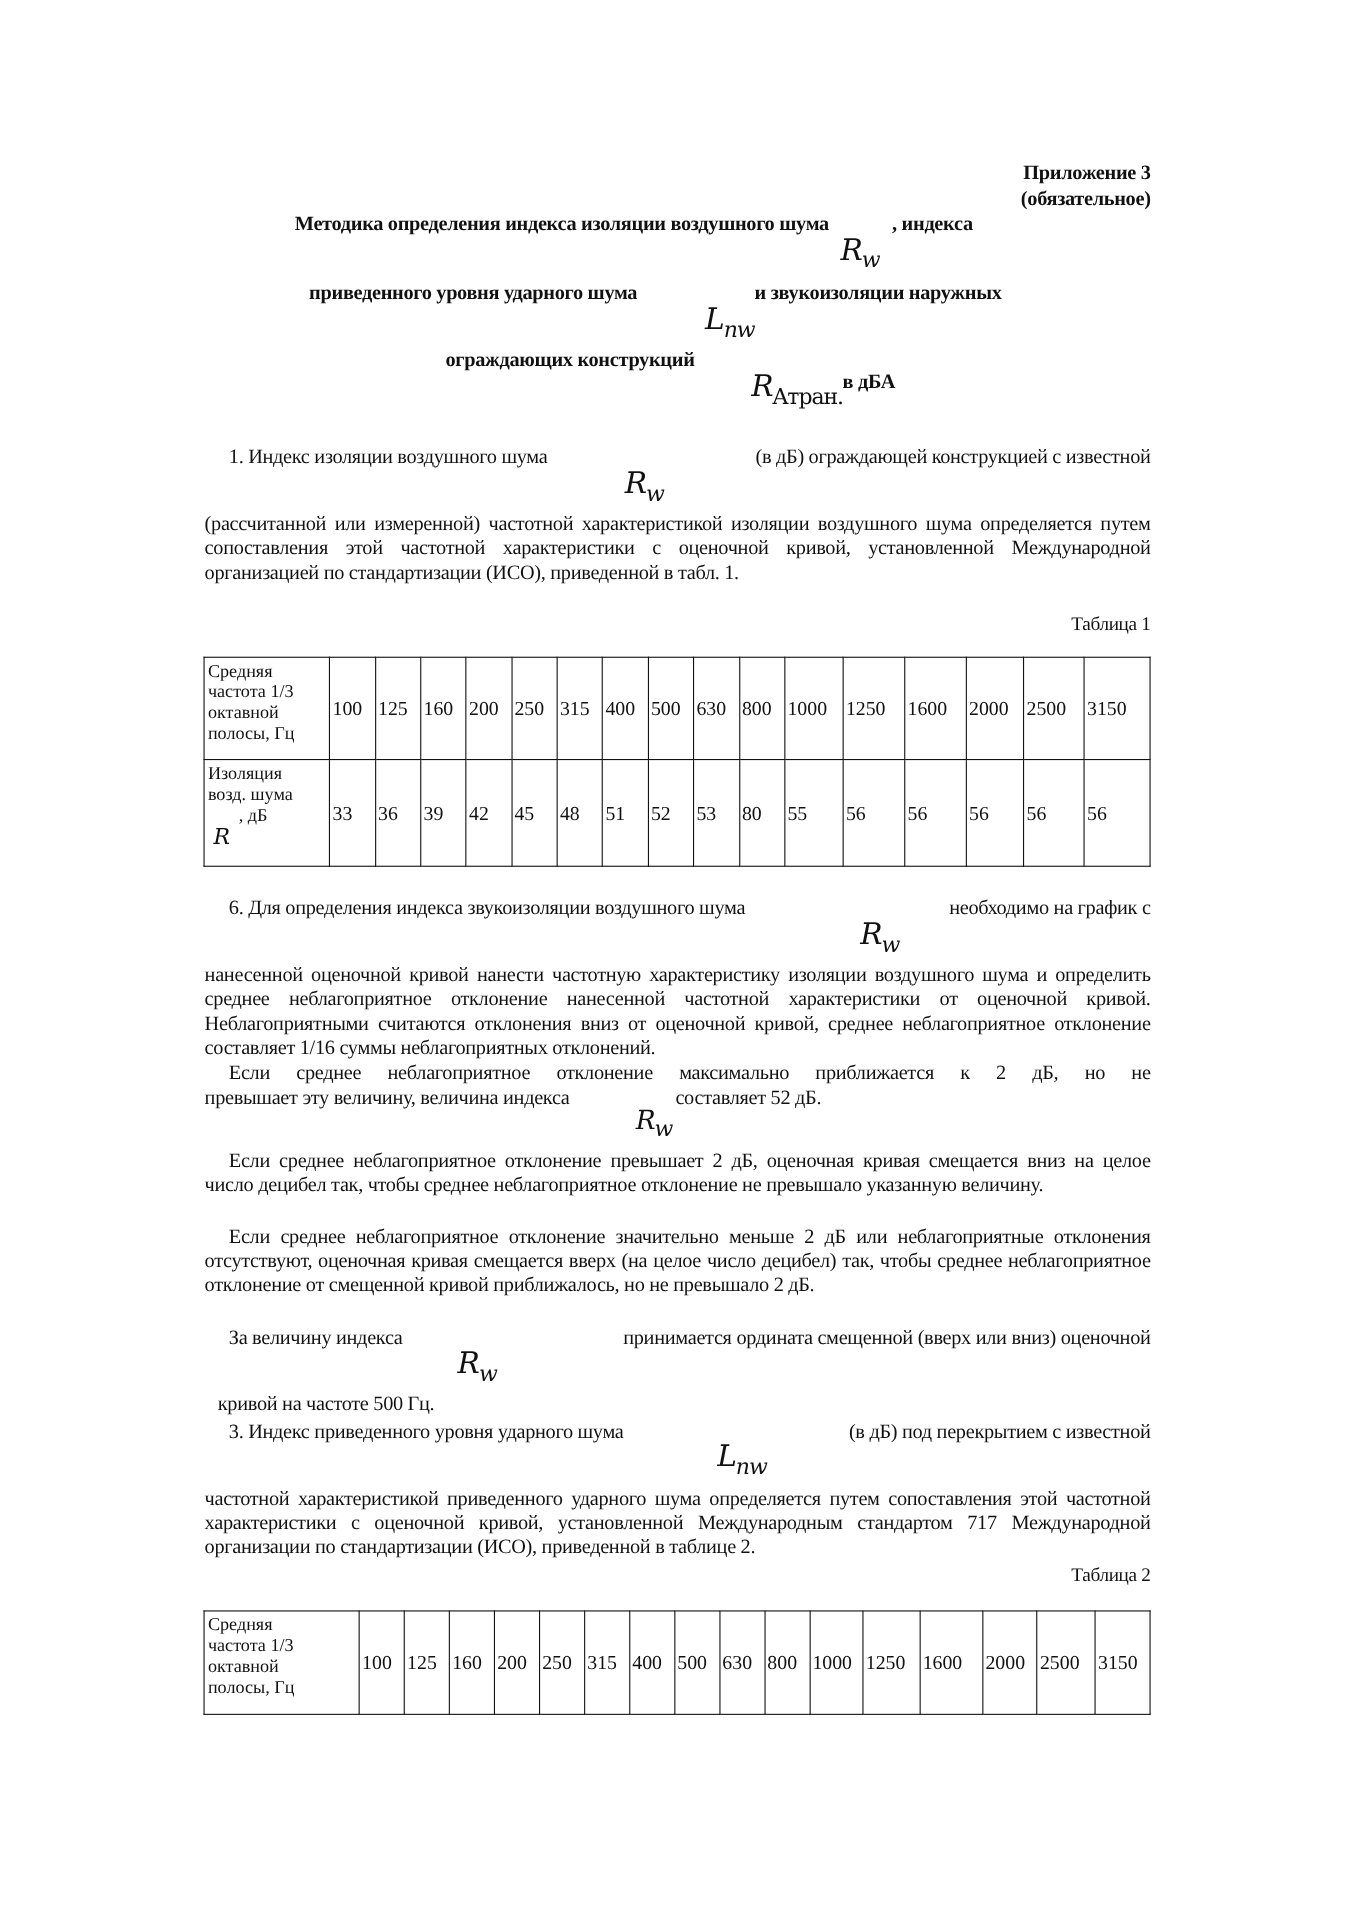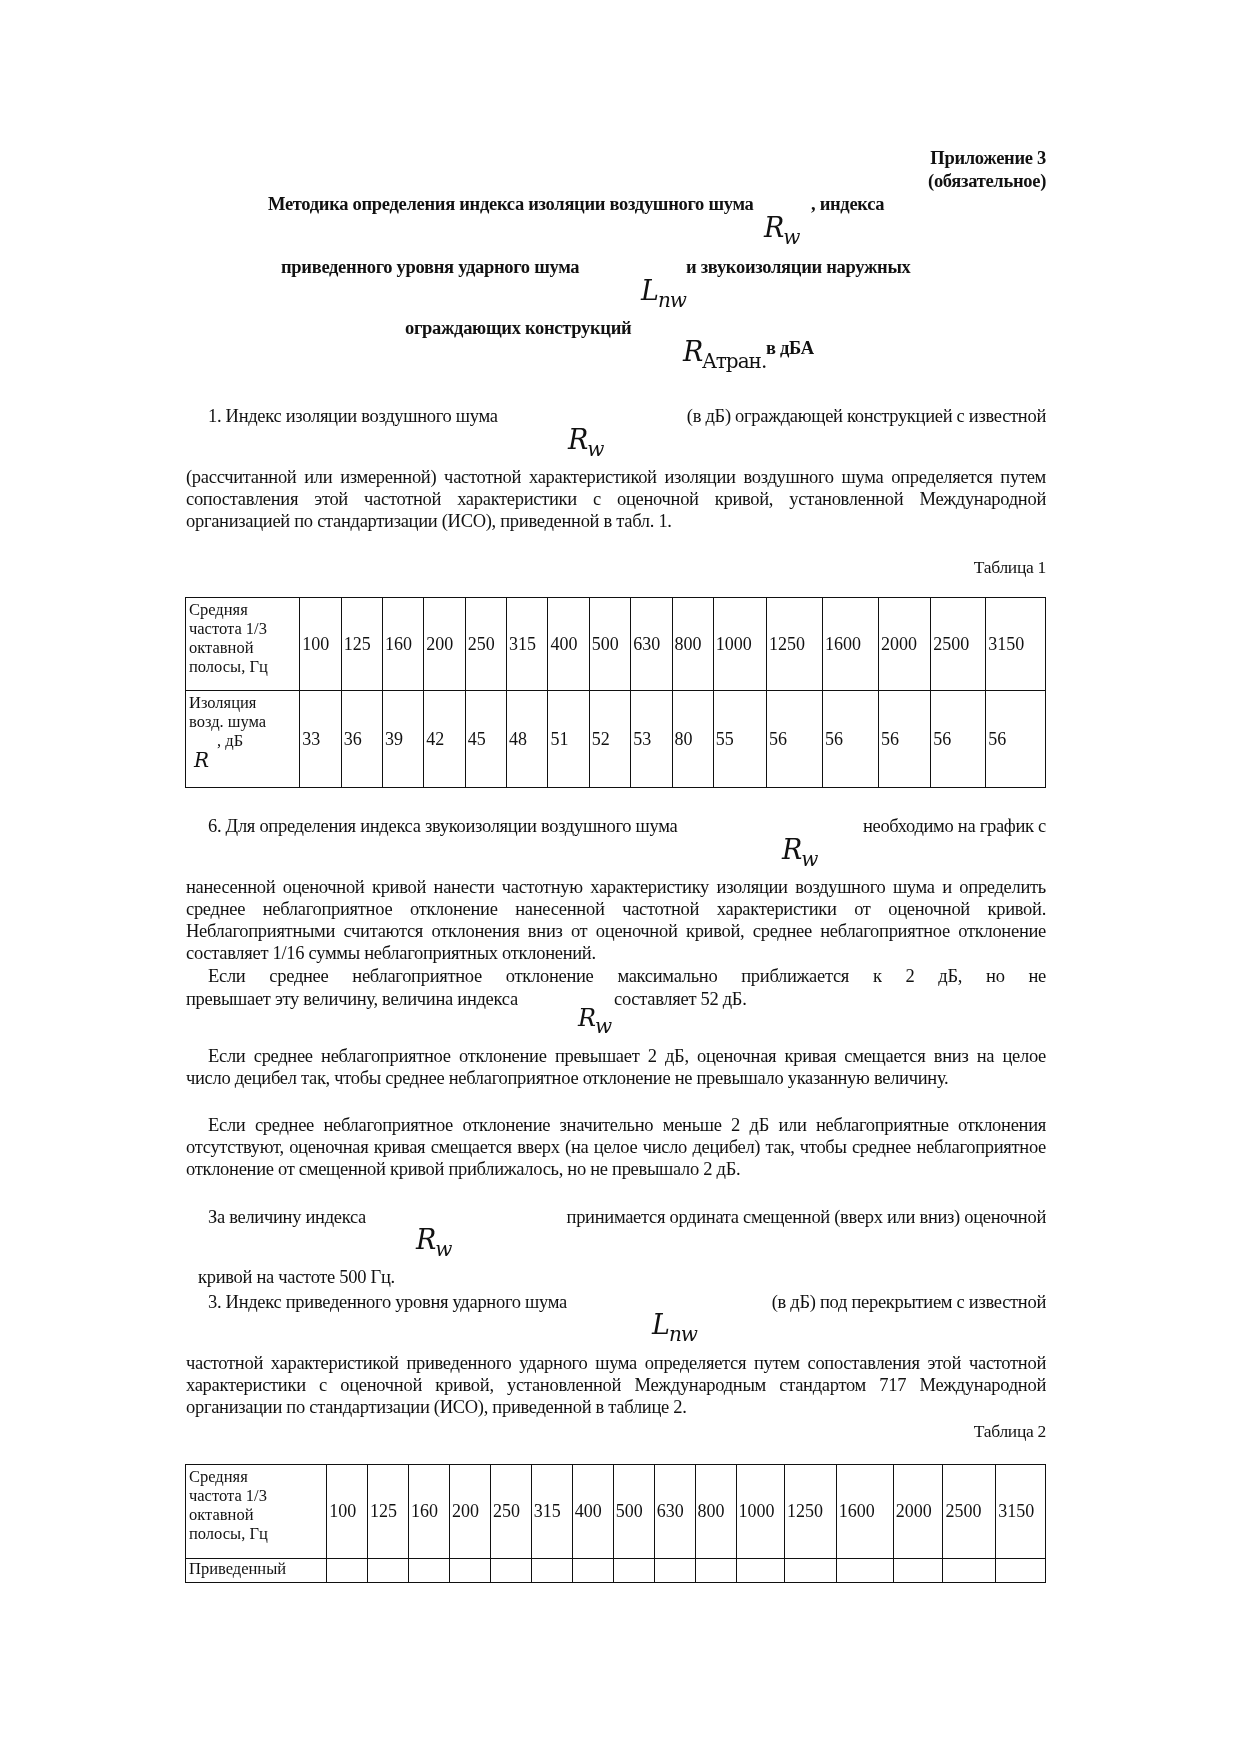--- a/index.html
+++ b/index.html
@@ -145,33 +145,14 @@
         <td style="width: 33px;">500</td>
         <td style="width: 33px;">630</td>
         <td style="width: 33px;">800</td>
         <td style="width: 40px;">1000</td>
         <td style="width: 43px;">1250</td>
         <td style="width: 48px;">1600</td>
         <td style="width: 41px;">2000</td>
         <td style="width: 44px;">2500</td>
         <td style="width: 41px;">3150</td>
       </tr>
-  <tr style="height:24px;">
-    <td class="head" style="padding-top:0;padding-bottom:0;">Приведенный</td>
-  <td></td>
-        <td></td>
-        <td></td>
-        <td></td>
-        <td></td>
-        <td></td>
-        <td></td>
-        <td></td>
-        <td></td>
-        <td></td>
-        <td></td>
-        <td></td>
-        <td></td>
-        <td></td>
-        <td></td>
-        <td></td>
-      </tr>
 </tbody>
   </table>
 
 </body></html>

